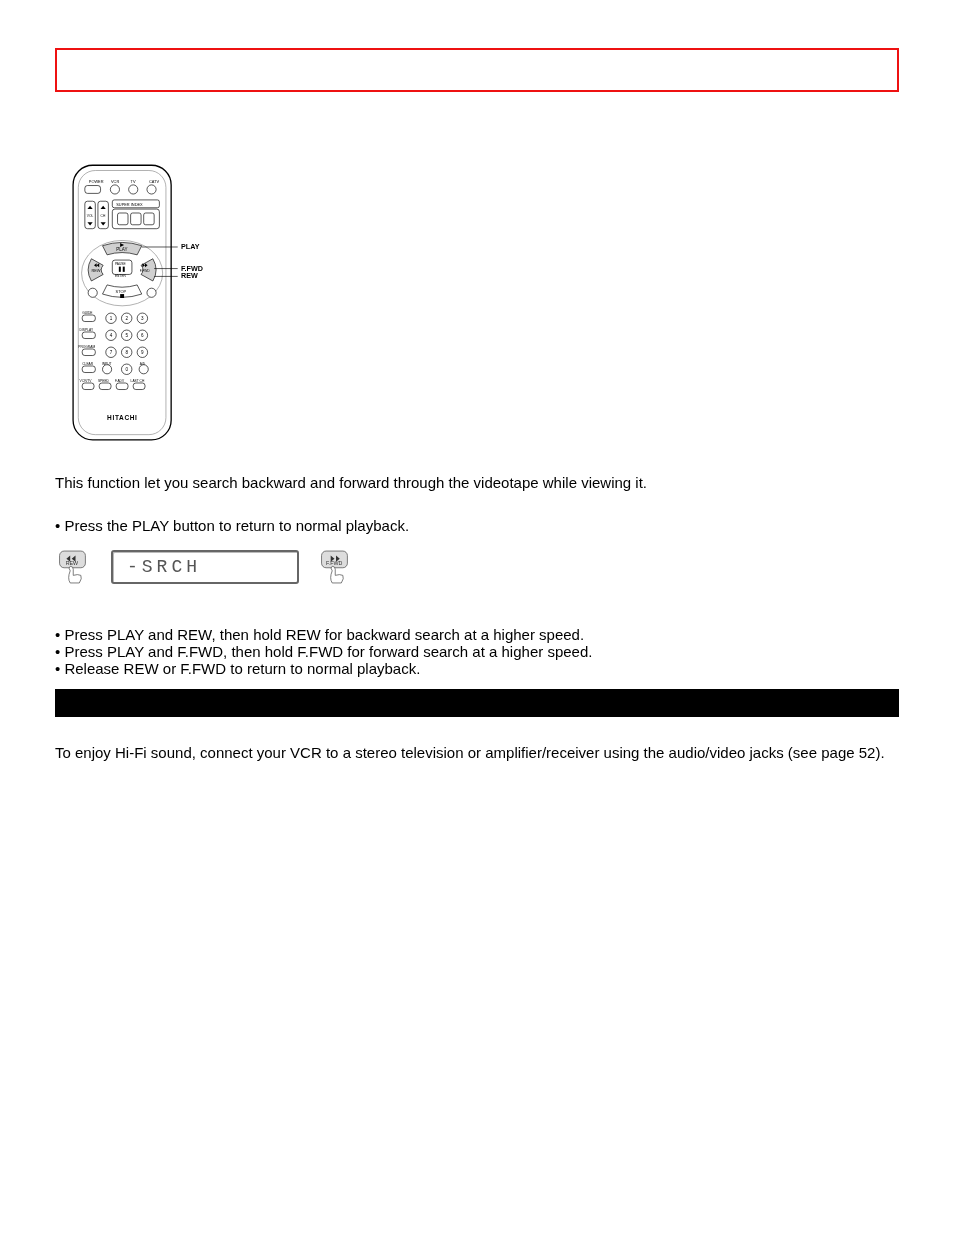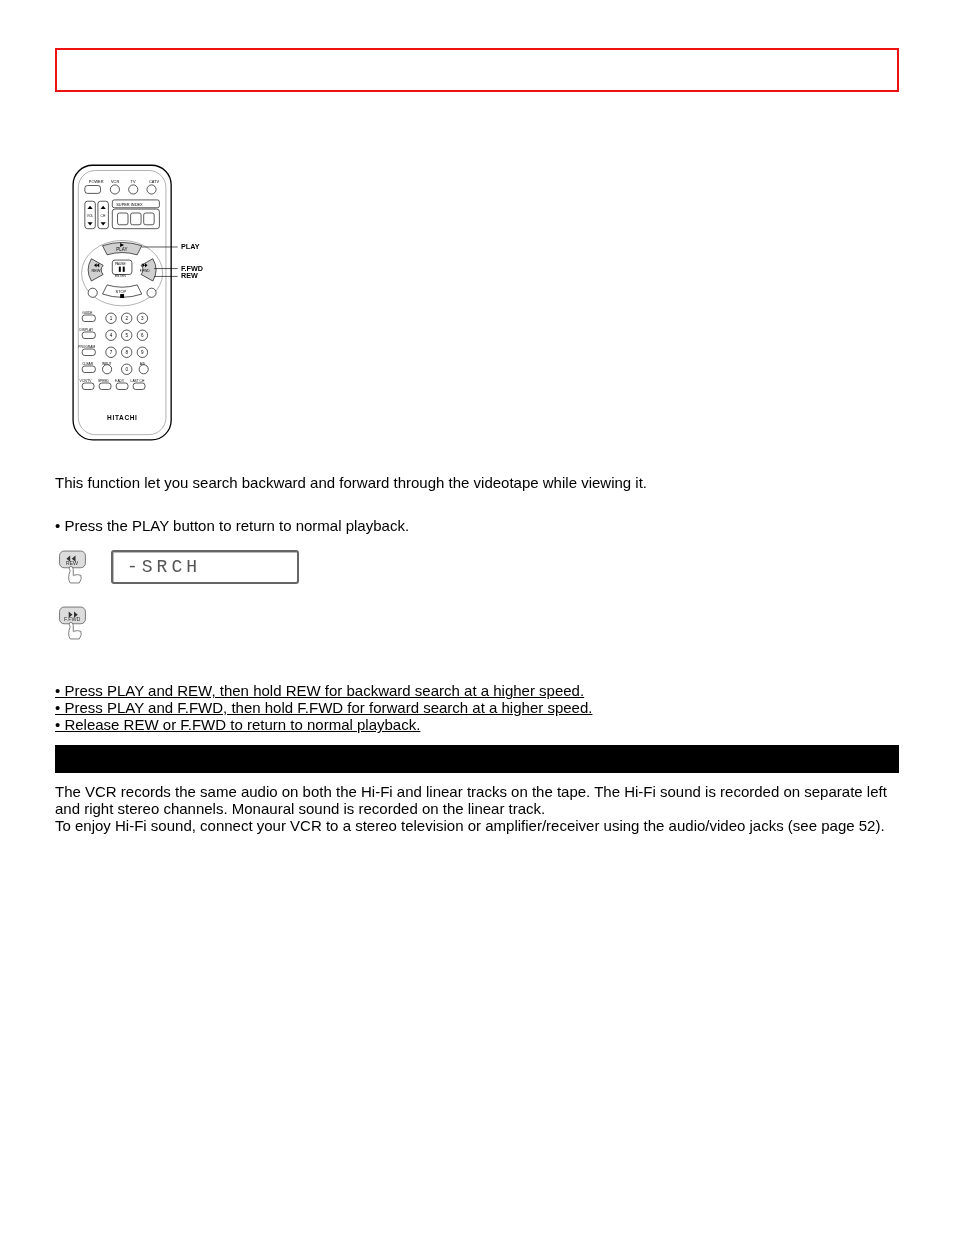--- a/index.html
+++ b/index.html
@@ -3,25 +3,25 @@
 <meta charset="utf-8">
 <style>
   html,body{margin:0;padding:0;background:#fff;font-family:Arial,Helvetica,sans-serif;font-size:15px;color:#000;}
   .page{width:954px;margin:0 auto;padding:48px 55px 60px 55px;box-sizing:border-box;}
   .topbox{border:2px solid #e11;height:40px;margin-bottom:70px;}
   .remote{width:170px;margin:0 0 30px 5px;}
   .rsvg{display:block;}
   .para{margin:0 0 24px 0;line-height:1.35;}
   .step{margin:0 0 14px 0;}
   .blackbar{background:#000;height:28px;margin:12px 0 10px 0;}
-  .lcdblock{display:flex;flex-direction:column;gap:18px;align-items:flex-start;margin-bottom:40px;}
+  .lcdblock{display:flex;gap:18px;align-items:center;margin-bottom:40px;}
   .lcdrow{display:flex;align-items:center;gap:18px;}
   .fingerbtn{width:38px;}
   .lcd{width:170px;height:30px;border:2px solid #666;display:flex;align-items:center;justify-content:flex-start;font-family:"Courier New",monospace;letter-spacing:4px;font-size:18px;padding-left:14px;color:#555;border-radius:3px;box-shadow:inset 1px 1px 0 #bbb;}
-  .bullets{margin:0 0 12px 0;text-decoration:underline;}
+  .bullets{margin:0 0 12px 0;}
 </style>
 </head>
 <body>
 
 <div class="page">
   <div class="topbox"></div>
 
   <div class="remote">
     <svg class="rsvg" viewBox="0 0 260 430" width="170">
 
@@ -164,16 +164,16 @@
 
   <div class="bullets">
     <div>• Press PLAY and REW, then hold REW for backward search at a higher speed.</div>
     <div>• Press PLAY and F.FWD, then hold F.FWD for forward search at a higher speed.</div>
     <div>• Release REW or F.FWD to return to normal playback.</div>
   </div>
 
   <div class="blackbar"></div>
 
   <div>
-    <span>The VCR records the same audio on both the Hi-Fi and linear tracks on the tape. The Hi-Fi sound is recorded on separate left and right stereo channels. Monaural sound is recorded on the linear track.</span><br>
+    <br>
     <span>To enjoy Hi-Fi sound, connect your VCR to a stereo television or amplifier/receiver using the audio/video jacks (see page 52).</span>
   </div>
 </div>
 
 </body></html>

